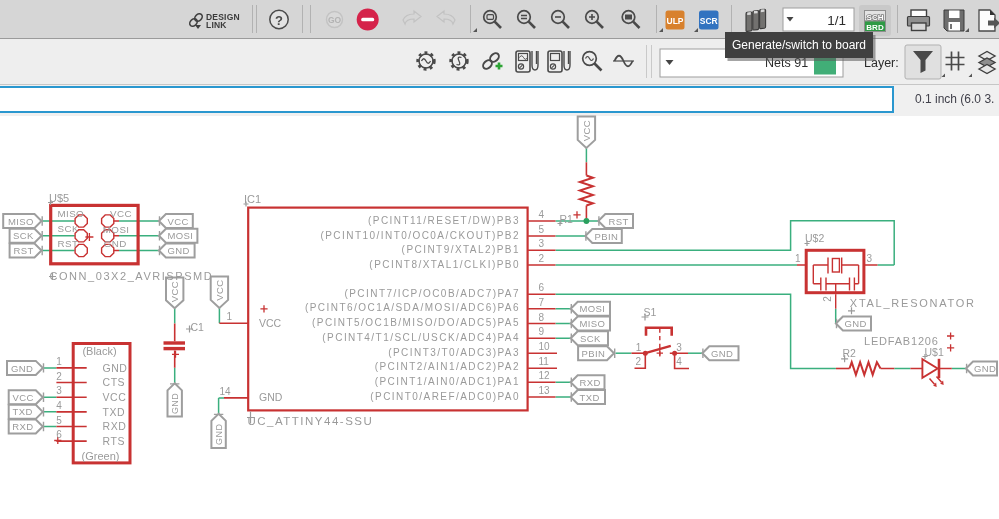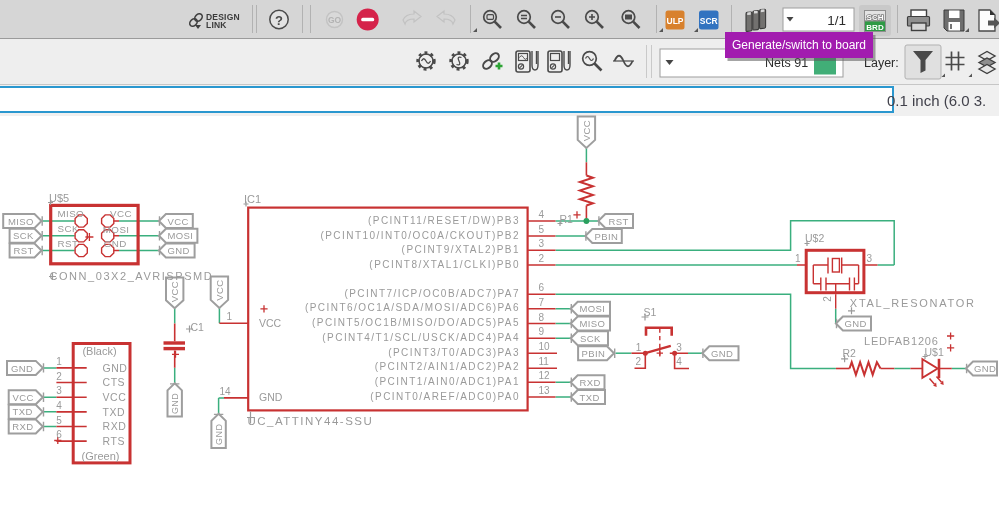--- a/index.html
+++ b/index.html
@@ -2,23 +2,23 @@
 <html><head>
 <meta charset="utf-8">
 <style>
 html,body{margin:0;padding:0;}
 body{font-family:"Liberation Sans", sans-serif;}
 #page{position:relative;width:999px;height:519px;overflow:hidden;background:#ffffff;}
 #row1{position:absolute;left:0;top:0;width:999px;height:38px;background:#d6d6d6;border-bottom:1px solid #9b9b9b;}
 #row2{position:absolute;left:0;top:39px;width:999px;height:45px;background:#eeeeee;border-bottom:1px solid #c6c6c6;}
 #row3{position:absolute;left:0;top:85px;width:999px;height:31px;background:#f0f0f0;}
 #cmdin{position:absolute;left:-3px;top:86px;width:893px;height:23px;background:#ffffff;border:2px solid #2a97cf;}
-#status{position:absolute;left:887px;top:92px;font-size:15px;color:#41414b;}
+#status{position:absolute;left:915px;top:92px;font-size:12px;color:#41414b;}
 svg{position:absolute;left:0;top:0;}
-#tooltip{position:absolute;left:725px;top:32px;width:148px;height:26px;background:#a21caf;color:#ffffff;
+#tooltip{position:absolute;left:725px;top:32px;width:148px;height:26px;background:#404040;color:#ffffff;
   font-size:12px;text-align:center;line-height:26px;box-shadow:2.5px 3px 0 rgba(90,90,90,0.55);}
 .sep{position:absolute;top:5px;width:1px;height:28px;background:#b2b2b2;}
 .sep2{position:absolute;top:45px;width:1px;height:33px;background:#c9c9c9;}
 </style>
 </head>
 <body>
 <div id="page">
   <div id="row1"></div>
   <div id="row2"></div>
   <div id="row3"></div>

